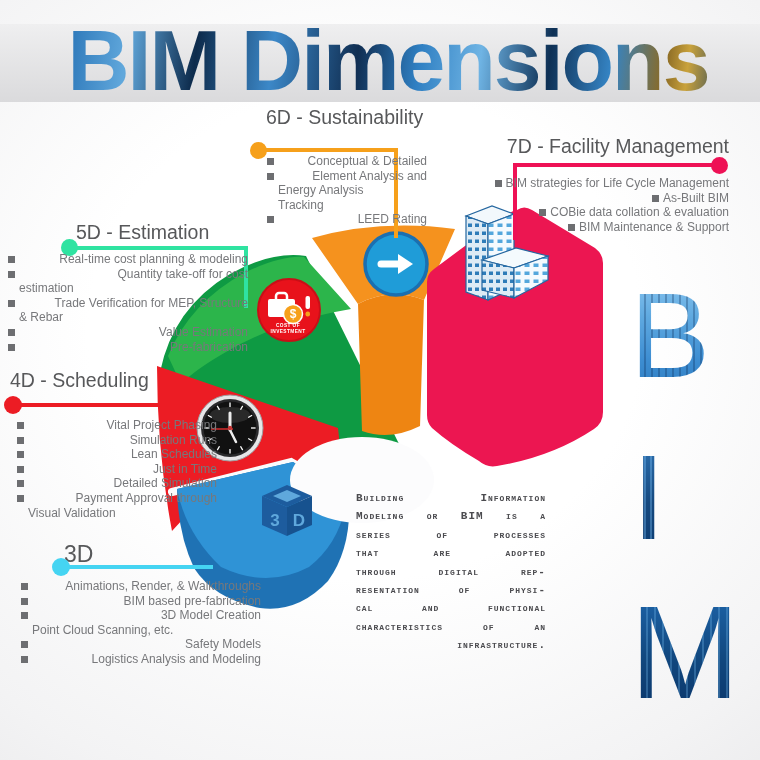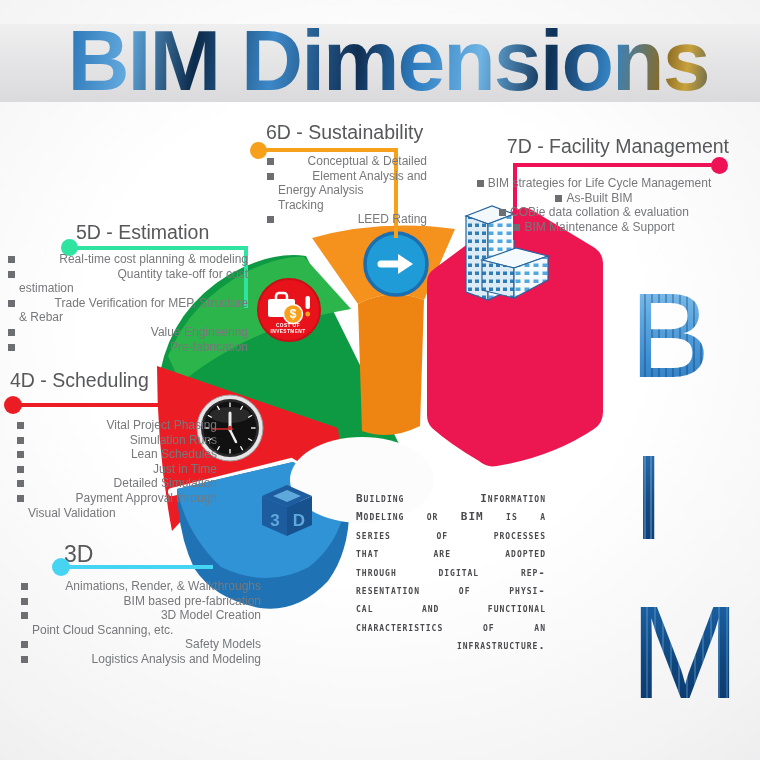--- a/index.html
+++ b/index.html
@@ -16,29 +16,29 @@
   
   #pie-svg{position:absolute;left:0;top:0;width:760px;height:760px;pointer-events:none;}
   
   .sec-heading{position:absolute;font-size:19.5px;color:#57585a;white-space:nowrap;}
   .dot{position:absolute;border-radius:50%;}
   .hline,.vline{position:absolute;}
   .bullets{position:absolute;font-size:12px;line-height:14.6px;color:#77787b;}
   .bl{display:flex;align-items:flex-start;justify-content:space-between;}
   .bl .sq{width:7px;height:7px;background:#6d6e71;margin:4px 4px 0 0;flex:none;}
   .bl.cont{padding-left:11px;}
-  .bullets.r .bl{justify-content:center;}
+  .bullets.r .bl{justify-content:flex-end;}
   
   .c-d6{background:#f6a01b;} .c-d7{background:#ee1155;} .c-d5{background:#2fe3a1;}
   .c-d4{background:#ec1c24;} .c-d3{background:#45d4f2;}
   
   .desc{position:absolute;left:356px;top:492px;width:190px;
     font-family:"DejaVu Sans Mono",monospace;font-size:11px;font-weight:bold;
     font-variant:small-caps;letter-spacing:1px;color:#4b4b4f;}
-  .jline{display:flex;justify-content:space-between;height:18.4px;white-space:nowrap;}
+  .jline{display:flex;justify-content:space-between;height:18.4px;white-space:nowrap;font-family:Liberation Mono, monospace;}
   .jline.last{justify-content:flex-end;}
   
   .bletter{position:absolute;line-height:1;font-weight:400;white-space:nowrap;
     -webkit-background-clip:text;background-clip:text;color:transparent;}
   .bletter.b{left:630px;top:275px;font-size:120px;
     background-image:repeating-linear-gradient(90deg,rgba(10,45,90,.30) 0 2px,rgba(255,255,255,0) 2px 7px),
       linear-gradient(180deg,#8ac6f0 0%,#5fa9e0 35%,#3e8ed2 70%,#2d7bc0 100%);}
   .bletter.i{left:632px;top:437px;font-size:120px;
     background-image:repeating-linear-gradient(90deg,rgba(130,200,255,.35) 0 2px,rgba(0,0,0,0) 2px 6px),
       linear-gradient(180deg,#2f74b4 0%,#16497f 55%,#0c3b70 100%);}
@@ -144,21 +144,21 @@
     <g transform="translate(460,198)" stroke="#24669f" stroke-width="1.2">
       <polygon points="6,18 32,8 54,16 28,26" fill="#f2f8fc"></polygon>
       <polygon points="6,18 28,26 28,102 6,94" fill="url(#winS)"></polygon>
       <polygon points="28,26 54,16 54,90 28,102" fill="url(#winL)"></polygon>
       <polygon points="22,62 56,50 88,58 54,70" fill="#f4fafd"></polygon>
       <polygon points="22,62 54,70 54,100 22,92" fill="url(#winS)"></polygon>
       <polygon points="54,70 88,58 88,82 54,100" fill="url(#winL)"></polygon>
     </g>
   </svg>
 
-  <div class="sec-heading" style="left:266px;top:121px">6D - Sustainability</div>
+  <div class="sec-heading" style="left:266px;top:106px">6D - Sustainability</div>
   <div class="hline c-d6" style="left:256px;top:148px;width:142px;height:4px"></div>
   <div class="vline c-d6" style="left:394px;top:148px;width:4px;height:90px"></div>
   <div class="dot c-d6" style="left:250px;top:142px;width:17px;height:17px"></div>
   <div class="bullets" style="left:267px;top:154px;width:160px">
       <div class="bl">
         <span class="sq"></span>
         <span>Conceptual &amp; Detailed</span>
       </div>
       <div class="bl">
         <span class="sq"></span>
@@ -217,21 +217,21 @@
       </div>
       <div class="bl">
         <span class="sq"></span>
         <span>Trade Verification for MEP, Structure</span>
       </div>
       <div class="bl cont">
         <span>&amp; Rebar</span>
       </div>
       <div class="bl">
         <span class="sq"></span>
-        <span>Value Engineering</span>
+        <span>Value Estimation</span>
       </div>
       <div class="bl">
         <span class="sq"></span>
         <span>Pre-fabrication</span>
       </div>
     </div>
 
   <div class="sec-heading" style="left:10px;top:369px">4D - Scheduling</div>
   <div class="hline c-d4" style="left:11px;top:403px;width:182px;height:4px"></div>
   <div class="dot c-d4" style="left:4px;top:396px;width:18px;height:18px"></div>

